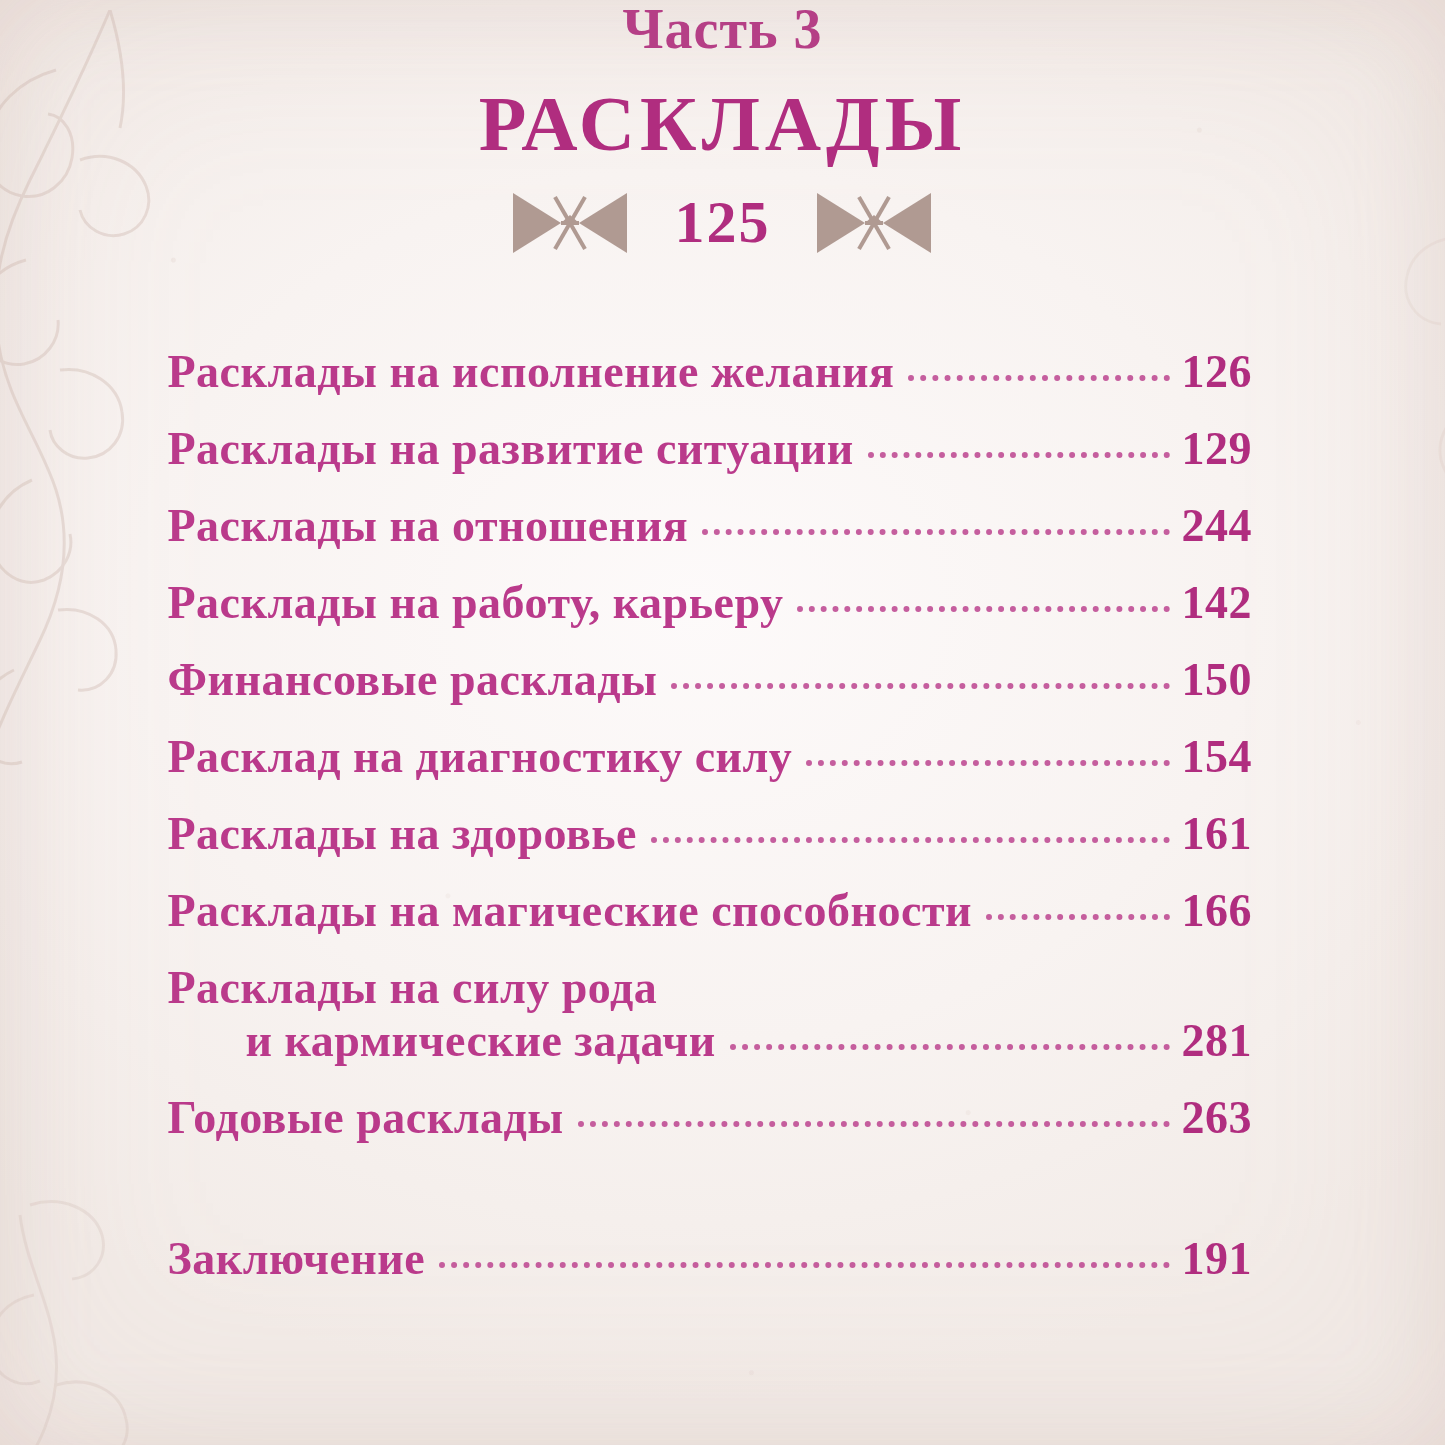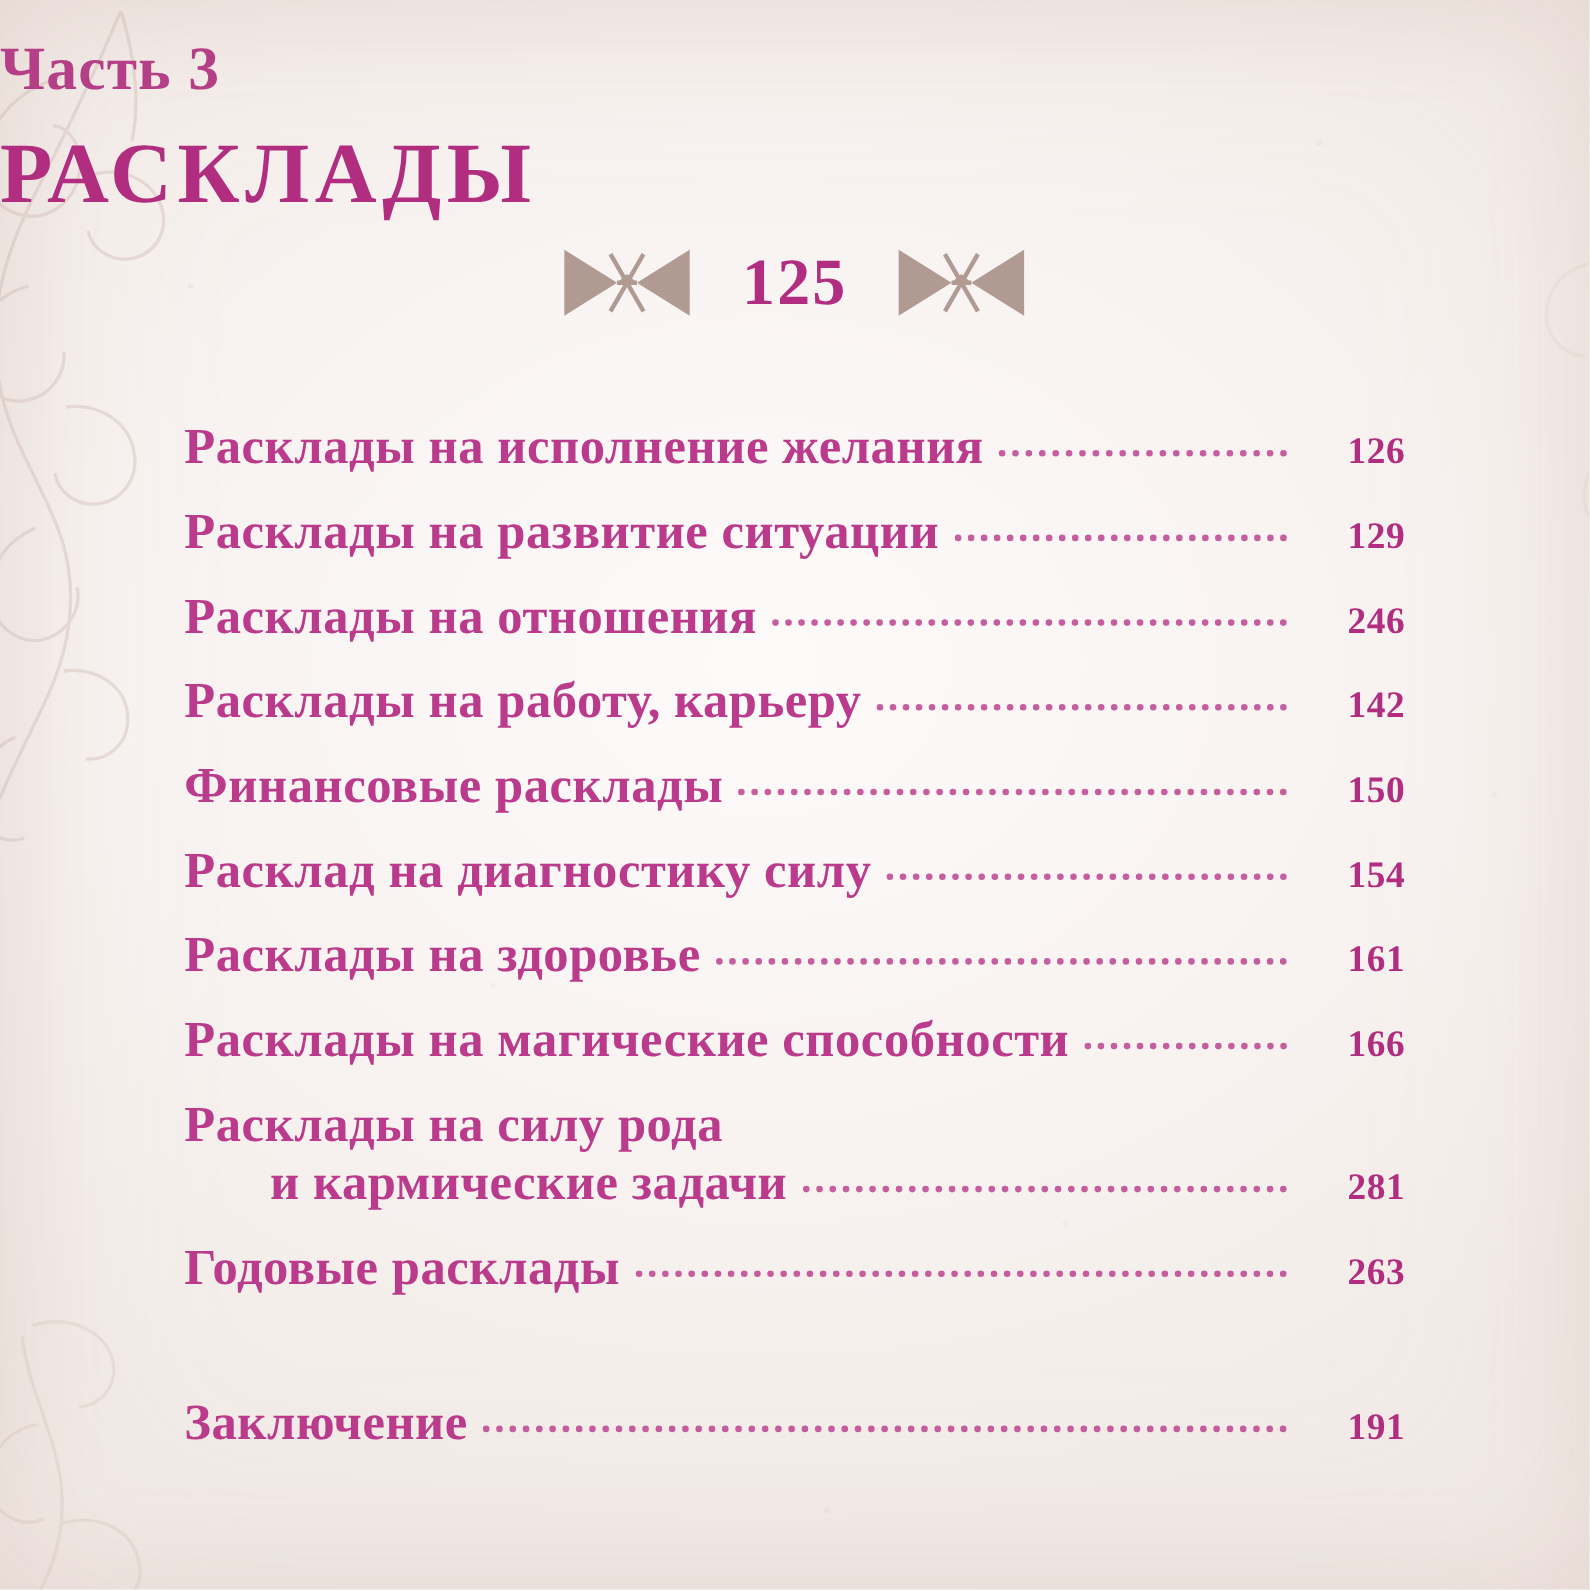--- a/index.html
+++ b/index.html
@@ -72,22 +72,21 @@
     top: 120px;
     width: 260px;
     height: 520px;
     opacity: 0.14;
     pointer-events: none;
   }
 
   
   .header {
     position: relative;
-    text-align: left;
-    padding-top: 34px;
+    text-align: center;
   }
   .part-label {
     font-family: "Liberation Serif", serif;
     font-weight: bold;
     font-size: 56px;
     color: #b53f86;
     letter-spacing: 1px;
     line-height: 1.05;
   }
   .part-title {
@@ -150,23 +149,23 @@
     top: -6px;
     border-bottom: 6px dotted #c04e95;
     height: 0;
     opacity: 0.9;
   }
   .toc-leader.none {
     border-bottom: none;
   }
   .toc-page {
     width: 96px;
-    text-align: right;
+    text-align: left;
     white-space: nowrap;
-    font-size: 34px;
+    font-size: 46px;
     color: #b02d7f;
   }
   .toc-row.no-page .toc-page {
     visibility: hidden;
   }
   .toc-gap {
     height: 64px;
   }
 </style>
 </head>
@@ -253,21 +252,21 @@
 
     <div class="toc-row">
       <span class="toc-text">Расклады на развитие ситуации</span>
       <span class="toc-leader"></span>
       <span class="toc-page">129</span>
     </div>
 
     <div class="toc-row">
       <span class="toc-text">Расклады на отношения</span>
       <span class="toc-leader"></span>
-      <span class="toc-page">246</span>
+      <span class="toc-page">244</span>
     </div>
 
     <div class="toc-row">
       <span class="toc-text">Расклады на работу, карьеру</span>
       <span class="toc-leader"></span>
       <span class="toc-page">142</span>
     </div>
 
     <div class="toc-row">
       <span class="toc-text">Финансовые расклады</span>

